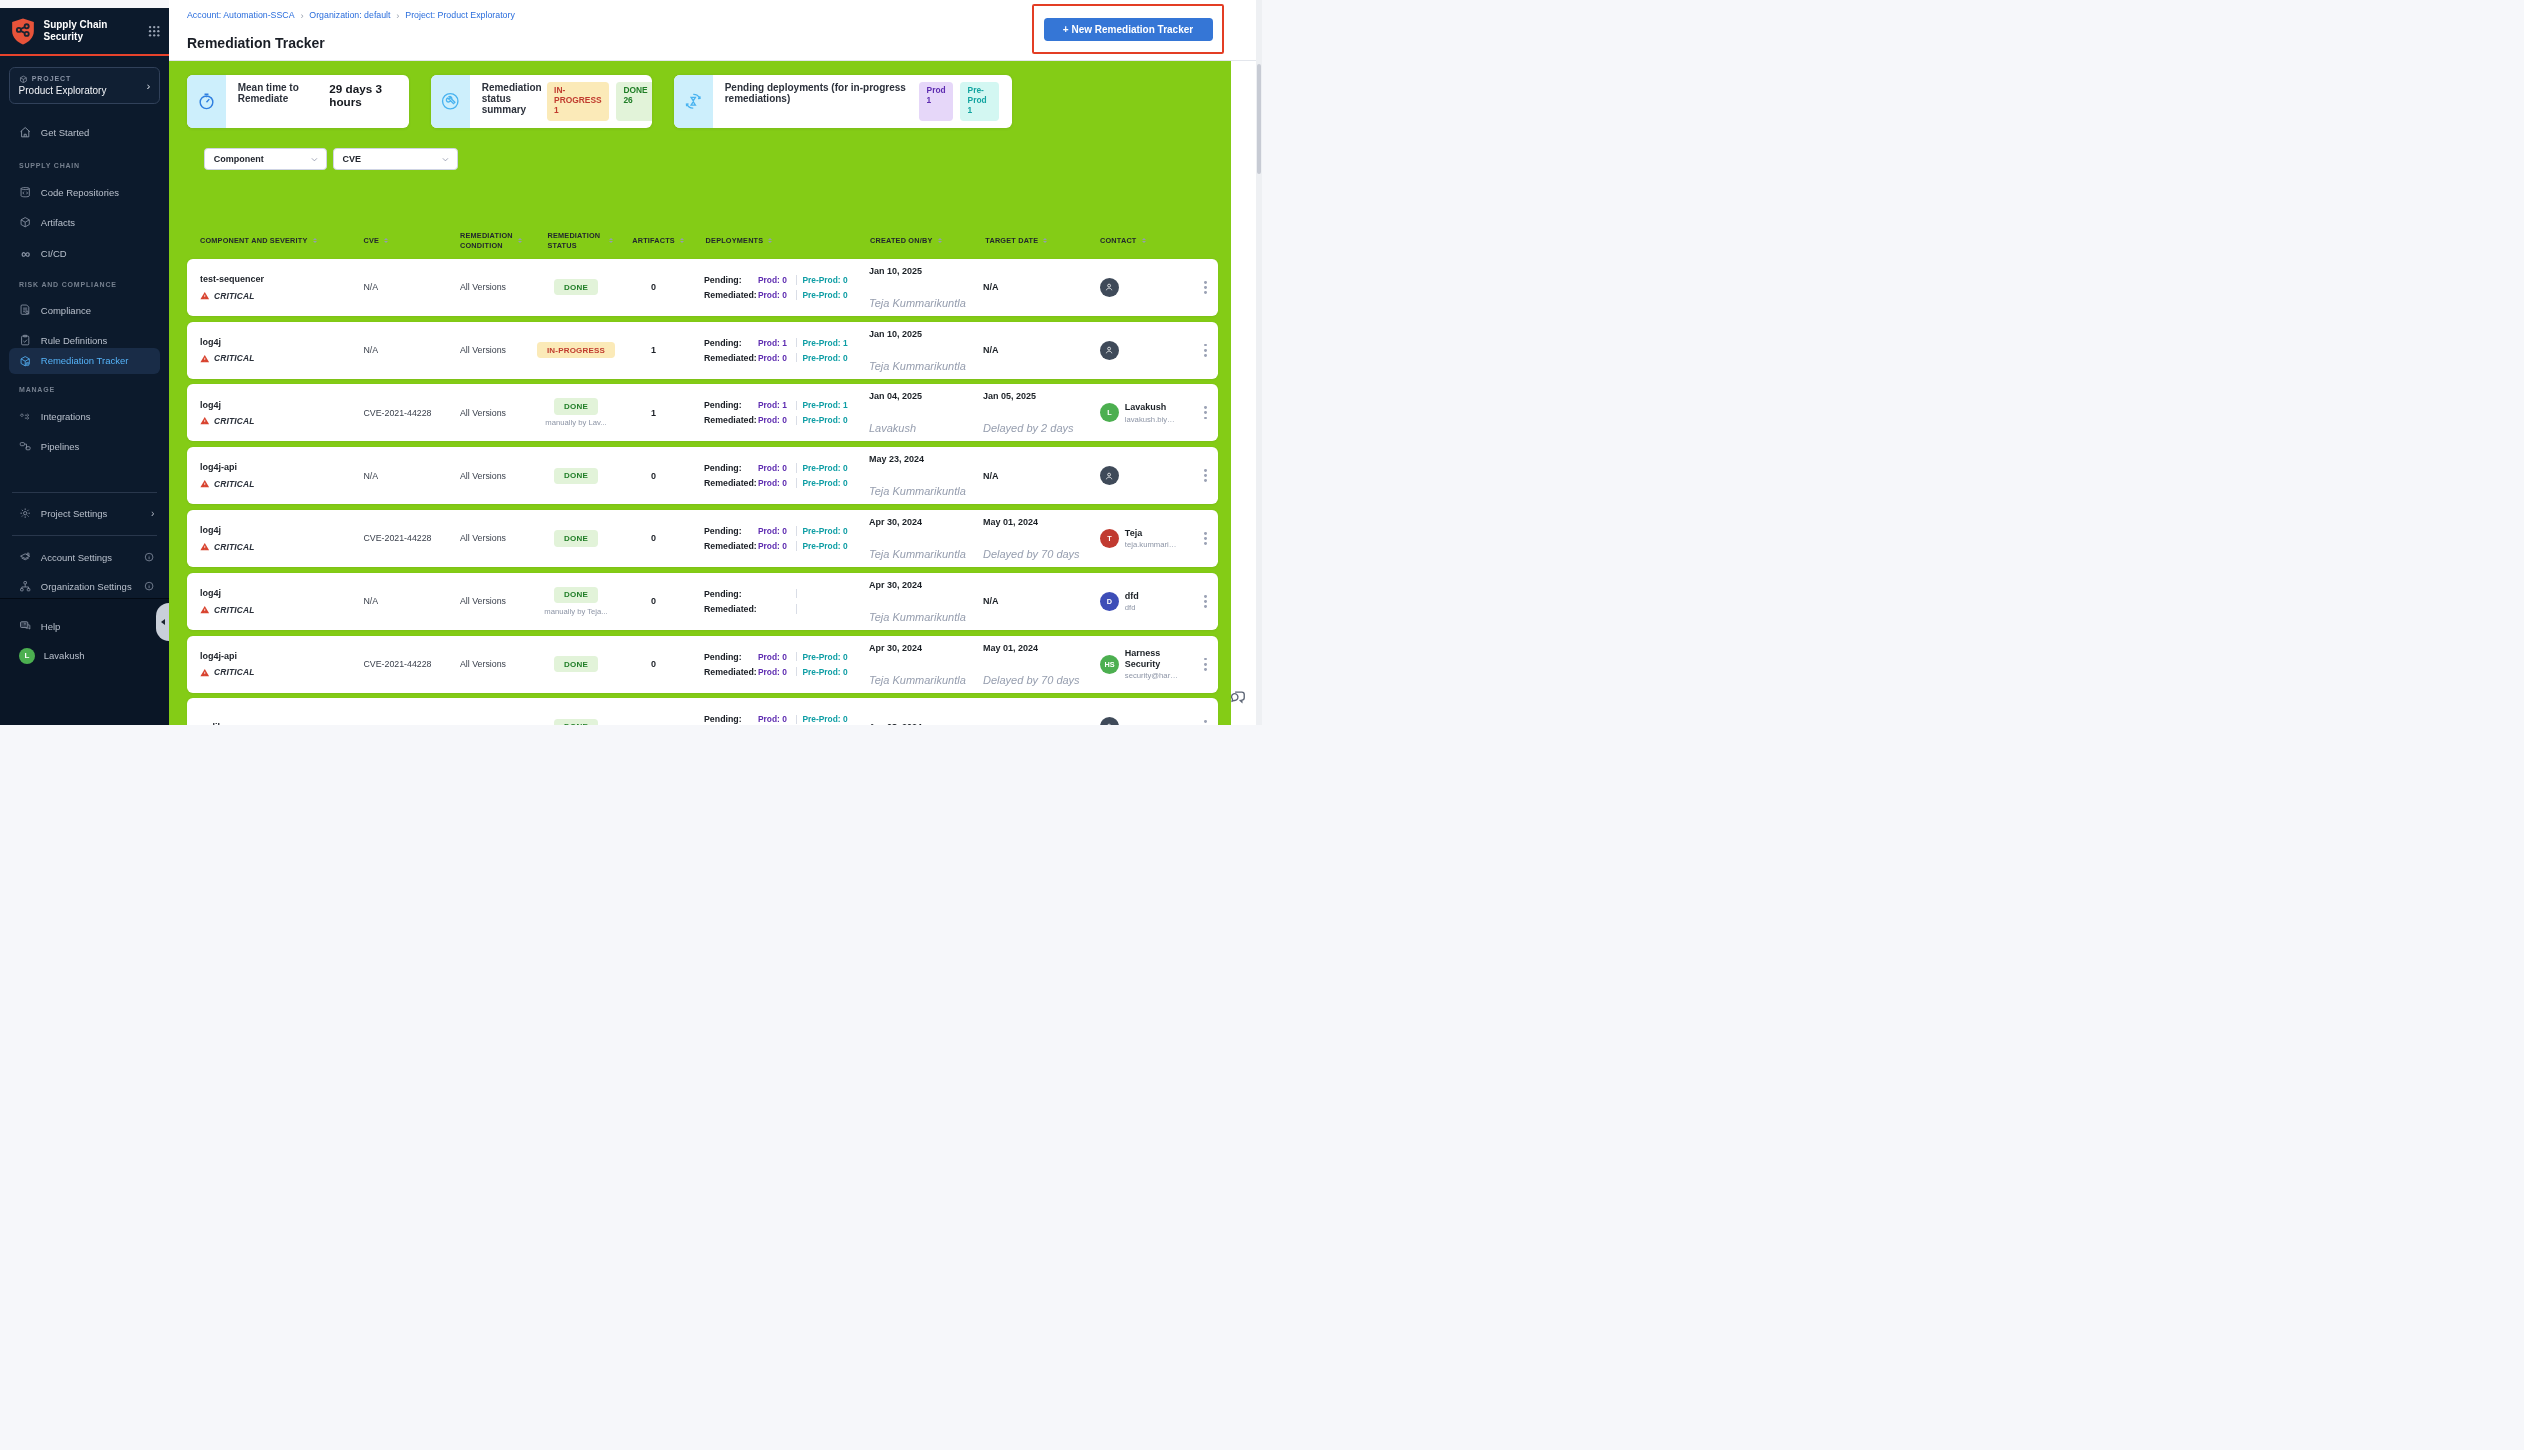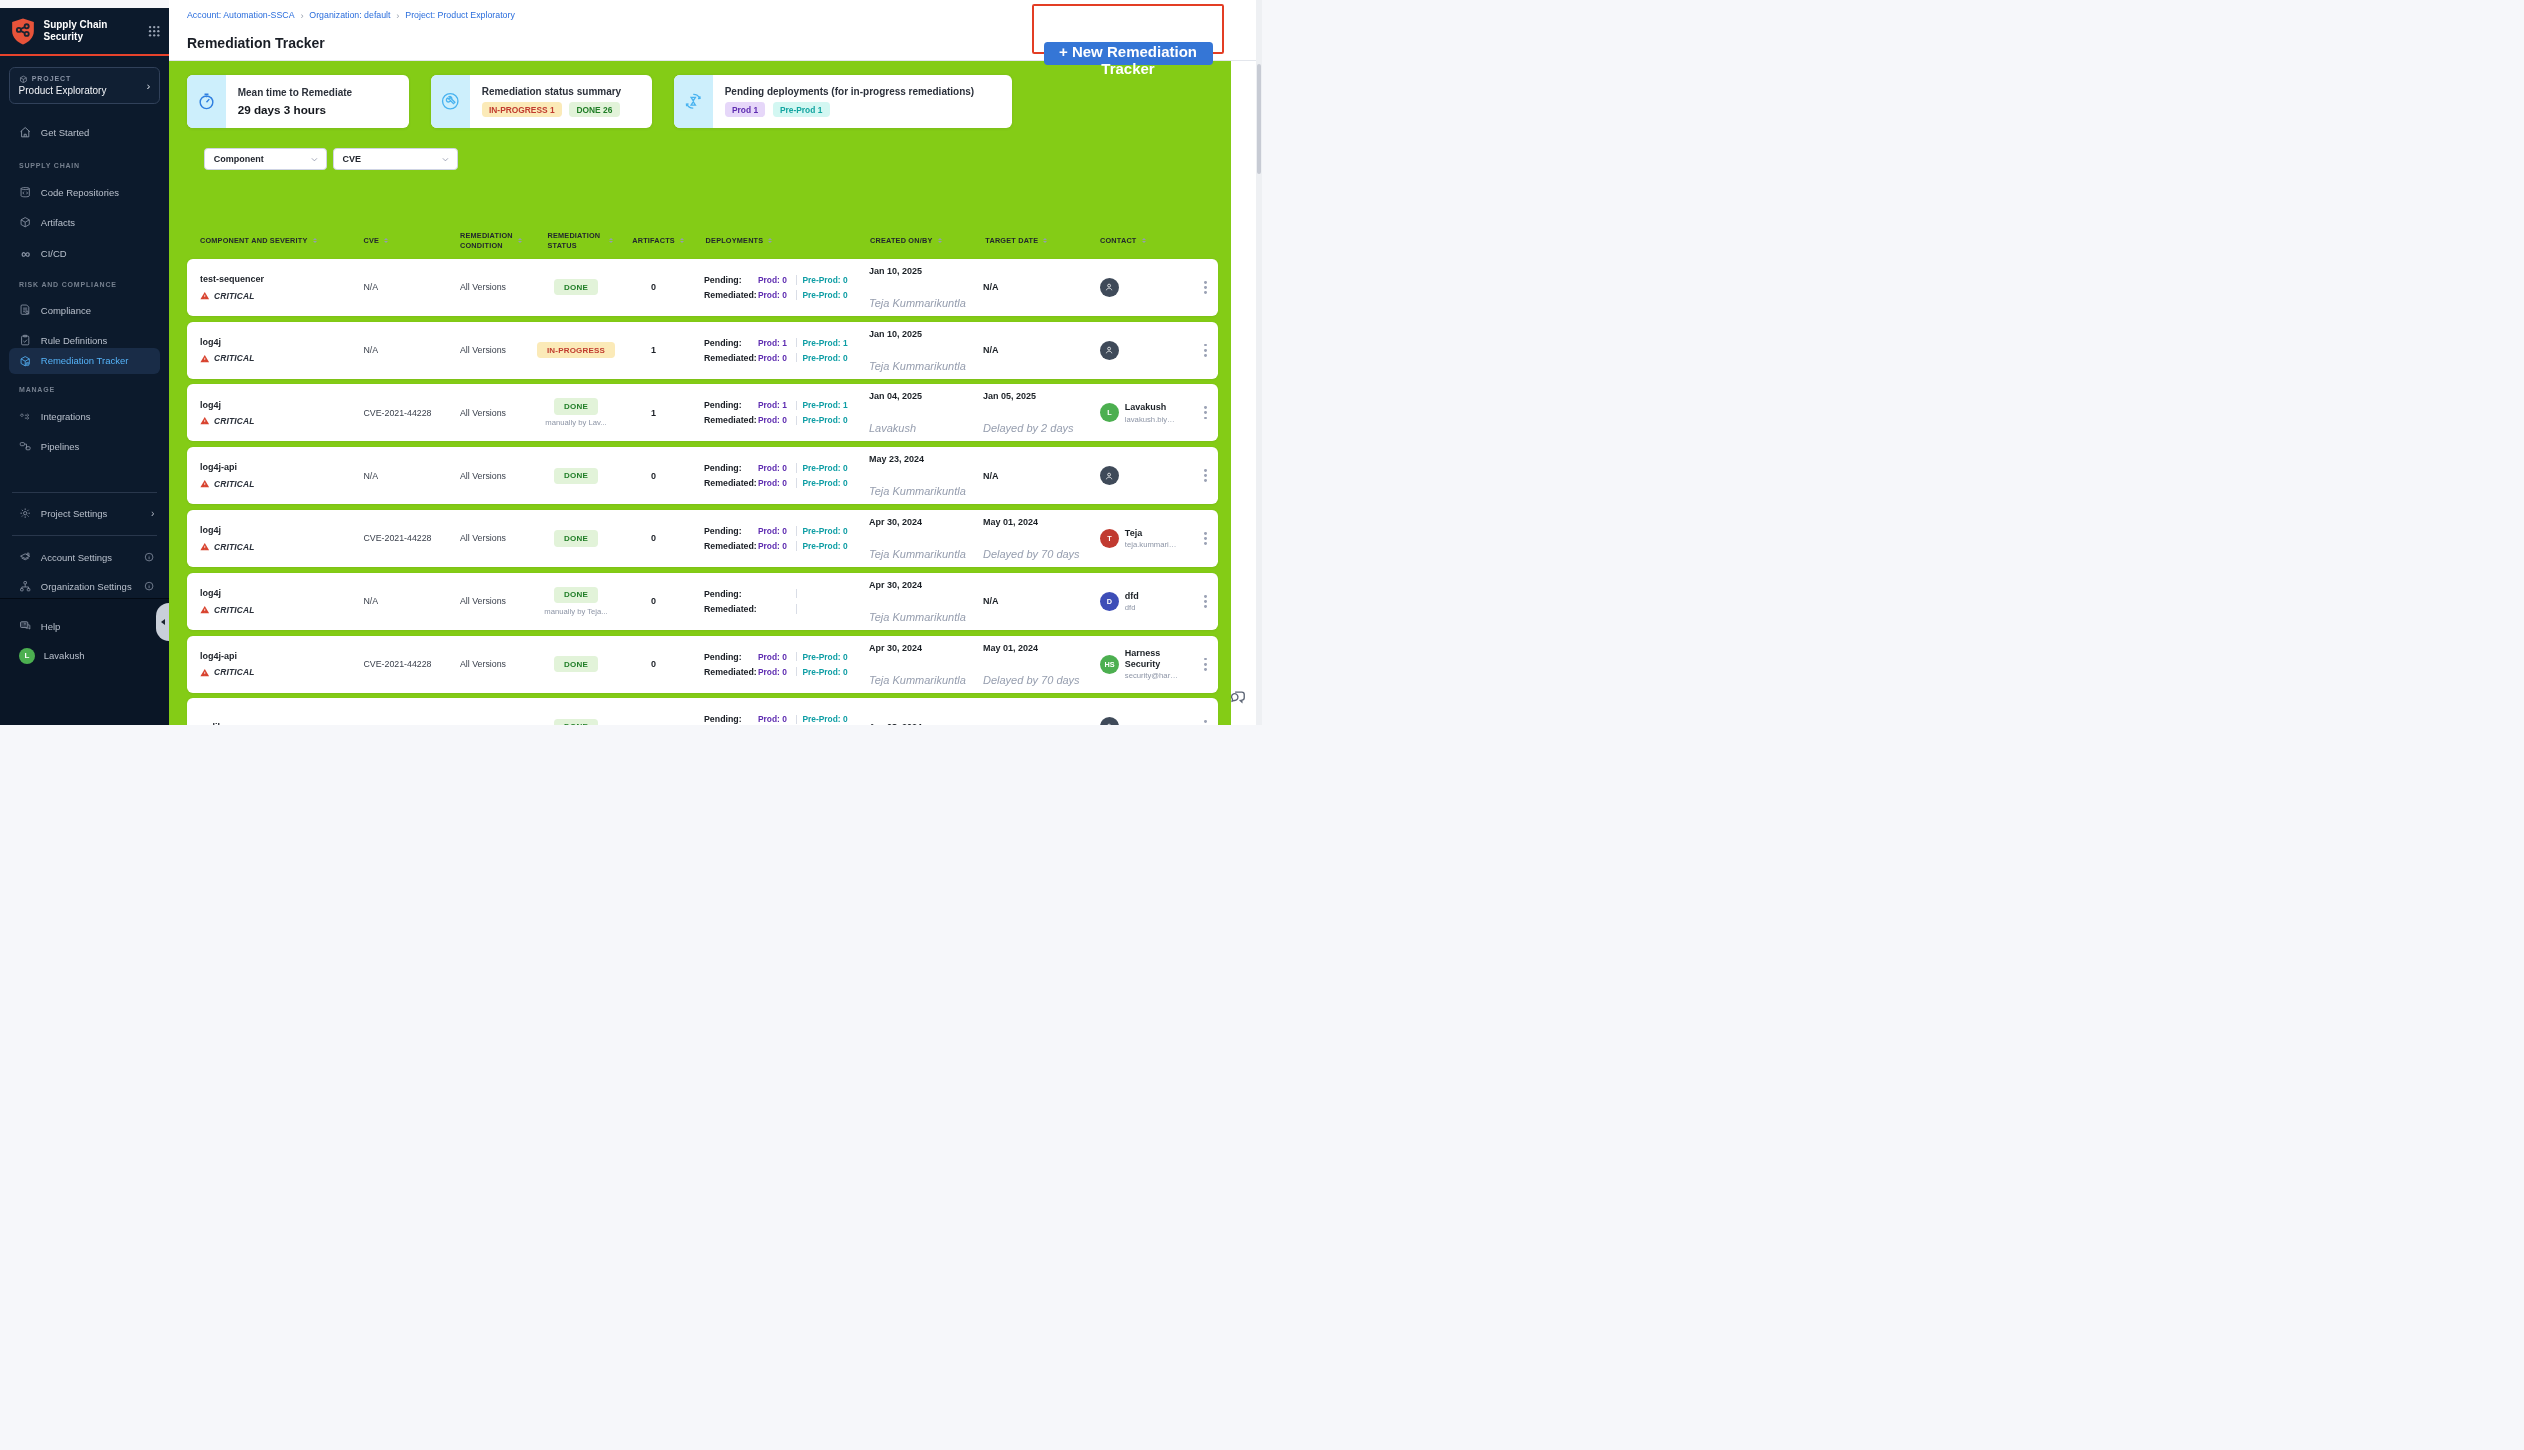--- a/index.html
+++ b/index.html
@@ -34,31 +34,31 @@
   .collapse-tab{position:absolute;left:156px;top:603px;width:13px;height:38px;background:#c9cfd9;border-radius:19px 0 0 19px;display:flex;align-items:center;justify-content:center;cursor:pointer;z-index:6;}
   .collapse-tab b{width:0;height:0;border-top:3.7px solid transparent;border-bottom:3.7px solid transparent;border-right:4.4px solid #1c2330;}
   
   .main{position:absolute;left:169px;top:0;width:1094px;height:725px;background:#84cc16;}
   .topbar{position:absolute;left:0;top:0;width:100%;height:61px;background:#fff;border-bottom:0.7px solid #e3e6ec;box-sizing:border-box;}
   .crumbs{position:absolute;left:18px;top:9.5px;display:flex;align-items:center;gap:5.8px;font-size:8.8px;}
   .crumb{color:#2a6ddc;text-decoration:none;cursor:pointer;}
   .crumb-sep{color:#98a0ae;font-size:9.5px;}
   .page-title{position:absolute;left:18px;top:26px;font-size:14px;font-weight:700;color:#1a1e26;}
   .annotation-box{position:absolute;left:863px;top:3.7px;width:192px;height:50px;border:2.2px solid #e33d24;border-radius:2.2px;box-sizing:border-box;z-index:4;}
-  .new-btn{position:absolute;left:9.5px;top:12.4px;width:169px;height:22.6px;background:#3576d6;color:#fff;border:none;border-radius:3.7px;font-size:15px;font-weight:700;font-family:"Liberation Sans",sans-serif;cursor:pointer;margin-top:24px;}
+  .new-btn{position:absolute;left:9.5px;top:12.4px;width:169px;height:22.6px;background:#3576d6;color:#fff;border:none;border-radius:3.7px;font-size:10px;font-weight:700;font-family:"Liberation Sans",sans-serif;cursor:pointer;}
   
   .right-rail{position:absolute;right:5.8px;top:61px;width:26px;height:665px;background:#fff;}
   .chat-fab{position:absolute;right:10.2px;bottom:20.5px;color:#5b6474;cursor:pointer;}
   .scrollbar{position:absolute;right:0;top:0;width:5.8px;height:725px;background:#eef0f3;}
   .scroll-thumb{position:absolute;right:0.7px;top:64px;width:4.4px;height:110px;border-radius:2.2px;background:#c7cbd4;cursor:pointer;}
   
   .cards{position:absolute;left:18px;top:75px;display:flex;gap:22px;}
   .card{height:53px;background:#fff;border-radius:5.8px;box-shadow:0 0.7px 2.9px rgba(40,48,70,.10);display:flex;overflow:hidden;}
   .card-strip{width:39px;background:#cdeffc;display:flex;align-items:center;justify-content:center;flex:0 0 auto;}
-  .card-body{padding:7.3px 13px 7.3px 11.7px;display:flex;flex-direction:column;justify-content:center;gap:5.1px;}
+  .card-body{padding:7.3px 13px 7.3px 11.7px;display:flex;flex-direction:row;justify-content:center;gap:5.1px;}
   .card-title{font-size:10px;font-weight:700;color:#2c313b;}
   .card-value{font-size:11.7px;font-weight:800;color:#14171d;}
   .badge-row{display:flex;gap:7.3px;}
   .pill{font-size:8.4px;font-weight:700;padding:2.9px 7.3px;border-radius:3.7px;}
   .pill.inprog{background:#fbeab8;color:#c03b2e;}
   .pill.done{background:#e2f3d9;color:#1f7d26;}
   .pill.prod{background:#e6d7f9;color:#5d2bb0;}
   .pill.preprod{background:#d3f7f2;color:#12a4a0;}
   .c1{width:222px;} .c2{width:221px;} .c3{width:338px;}
   

